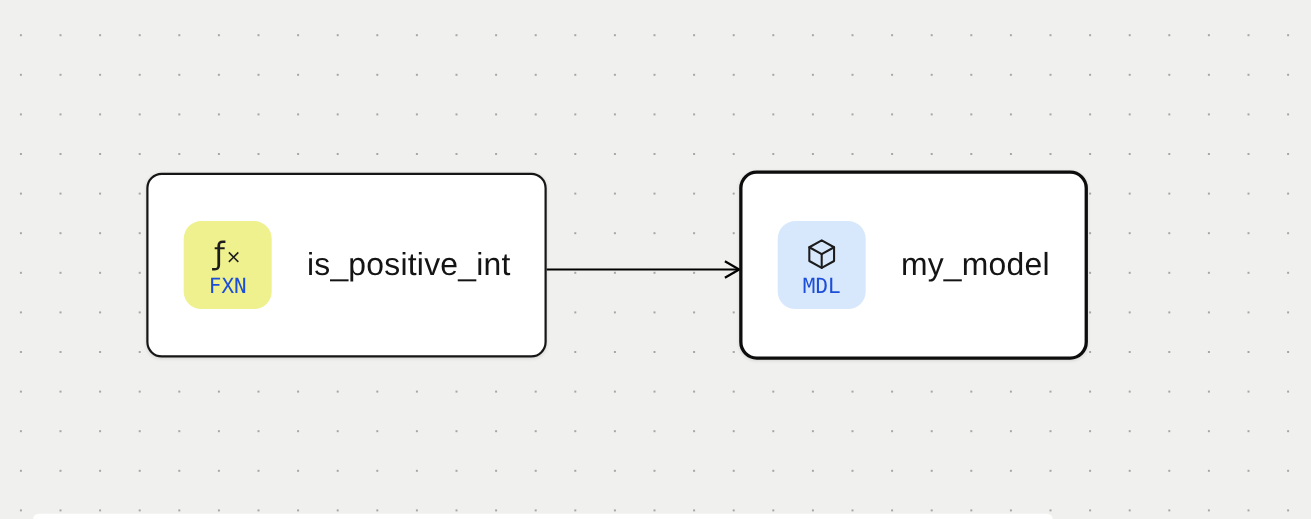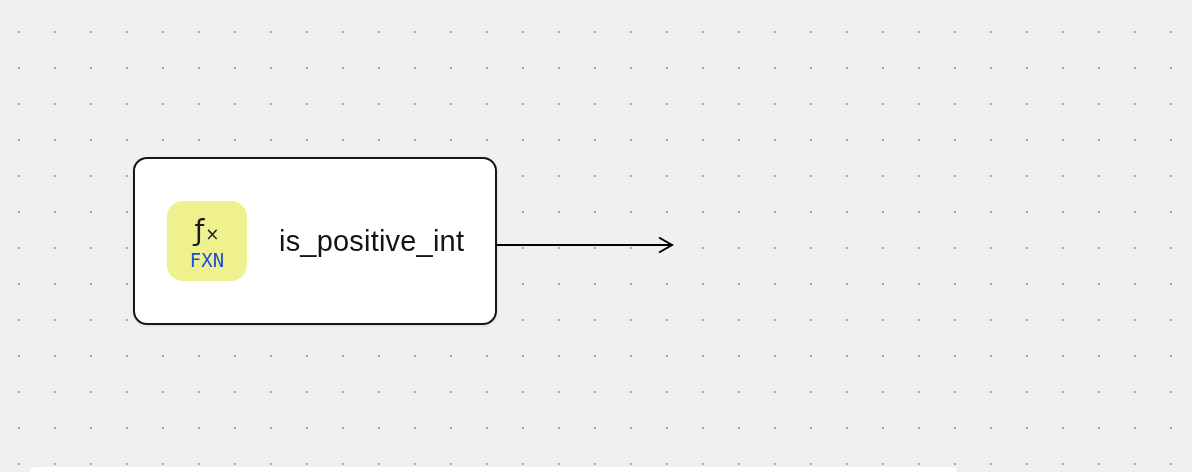--- a/index.html
+++ b/index.html
@@ -153,16 +153,29 @@
       <span class="badge-text">FXN</span>
     </div>
     <span class="node-label">is_positive_int</span>
   </div>
 
   <svg class="edge-svg" viewBox="0 0 177 20">
     <line class="edge-line" x1="0" y1="10" x2="174" y2="10"></line>
     <path class="edge-line" d="M162,2.5 L175,10 L162,17.5"></path>
   </svg>
 
+  <div class="node node-mdl">
+    <div class="badge badge-mdl">
+      <span class="badge-glyph">
+        <svg class="cube-icon-svg" width="30" height="30" viewBox="0 0 24 24">
+          <path d="M12 2 L21 7 L21 17 L12 22 L3 17 L3 7 Z"></path>
+          <path d="M3 7 L12 12 L21 7"></path>
+          <path d="M12 12 L12 22"></path>
+        </svg>
+      </span>
+      <span class="badge-text">MDL</span>
+    </div>
+    <span class="node-label">my_model</span>
+  </div>
 
   <div class="bottom-panel"></div>
 
 </div>
 
 </body></html>

